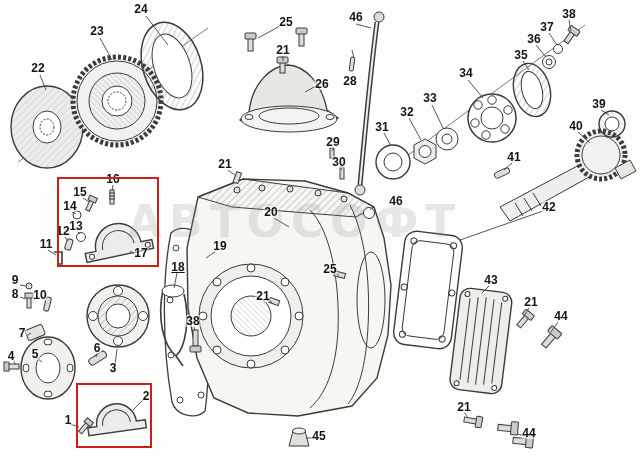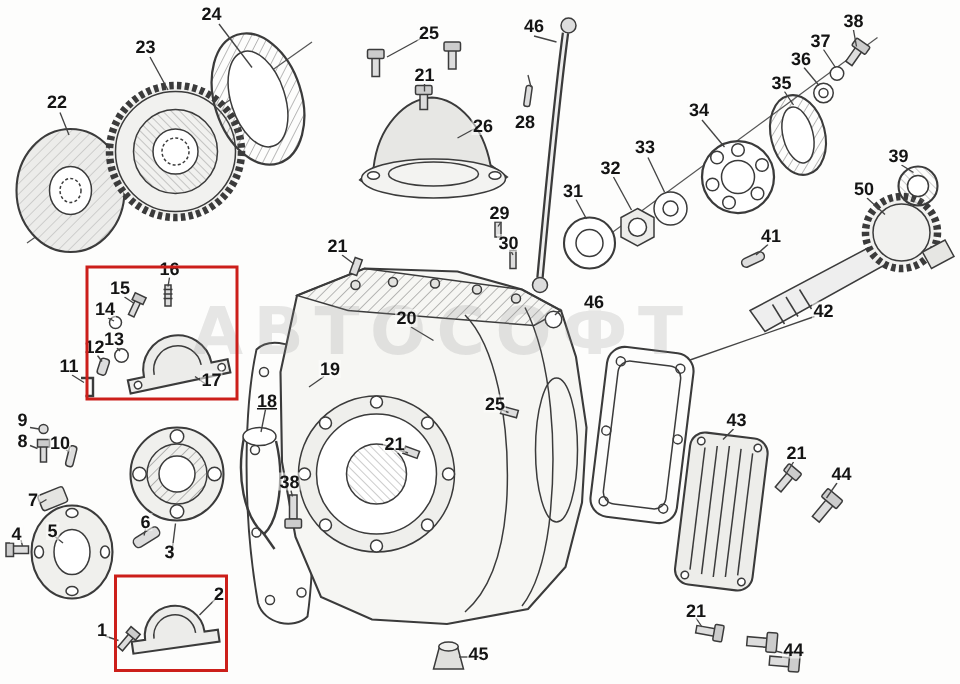--- a/index.html
+++ b/index.html
@@ -371,21 +371,21 @@
       <span class="part-label" style="left: 350px; top: 44px; margin-top: 37px;">28</span>
       <span class="part-label" style="left: 283px; top: 50px;">21</span>
       <span class="part-label" style="left: 38px; top: 68px;">22</span>
       <span class="part-label" style="left: 521px; top: 55px;">35</span>
       <span class="part-label" style="left: 466px; top: 73px;">34</span>
       <span class="part-label" style="left: 322px; top: 84px;">26</span>
       <span class="part-label" style="left: 430px; top: 98px;">33</span>
       <span class="part-label" style="left: 599px; top: 104px; text-align: center;">39</span>
       <span class="part-label" style="left: 407px; top: 112px;">32</span>
       <span class="part-label" style="left: 382px; top: 127px;">31</span>
-      <span class="part-label" style="left: 576px; top: 126px;">50</span>
+      <span class="part-label" style="left: 576px; top: 126px;">40</span>
       <span class="part-label" style="left: 333px; top: 142px;">29</span>
       <span class="part-label" style="left: 514px; top: 157px;">41</span>
       <span class="part-label" style="left: 339px; top: 162px;">30</span>
       <span class="part-label" style="left: 225px; top: 164px;">21</span>
       <span class="part-label" style="left: 113px; top: 179px;">16</span>
       <span class="part-label" style="left: 80px; top: 192px;">15</span>
       <span class="part-label" style="left: 376px; top: 201px; margin-left: 20px;">46</span>
       <span class="part-label" style="left: 70px; top: 206px;">14</span>
       <span class="part-label" style="left: 271px; top: 212px;">20</span>
       <span class="part-label" style="left: 549px; top: 207px;">42</span>

